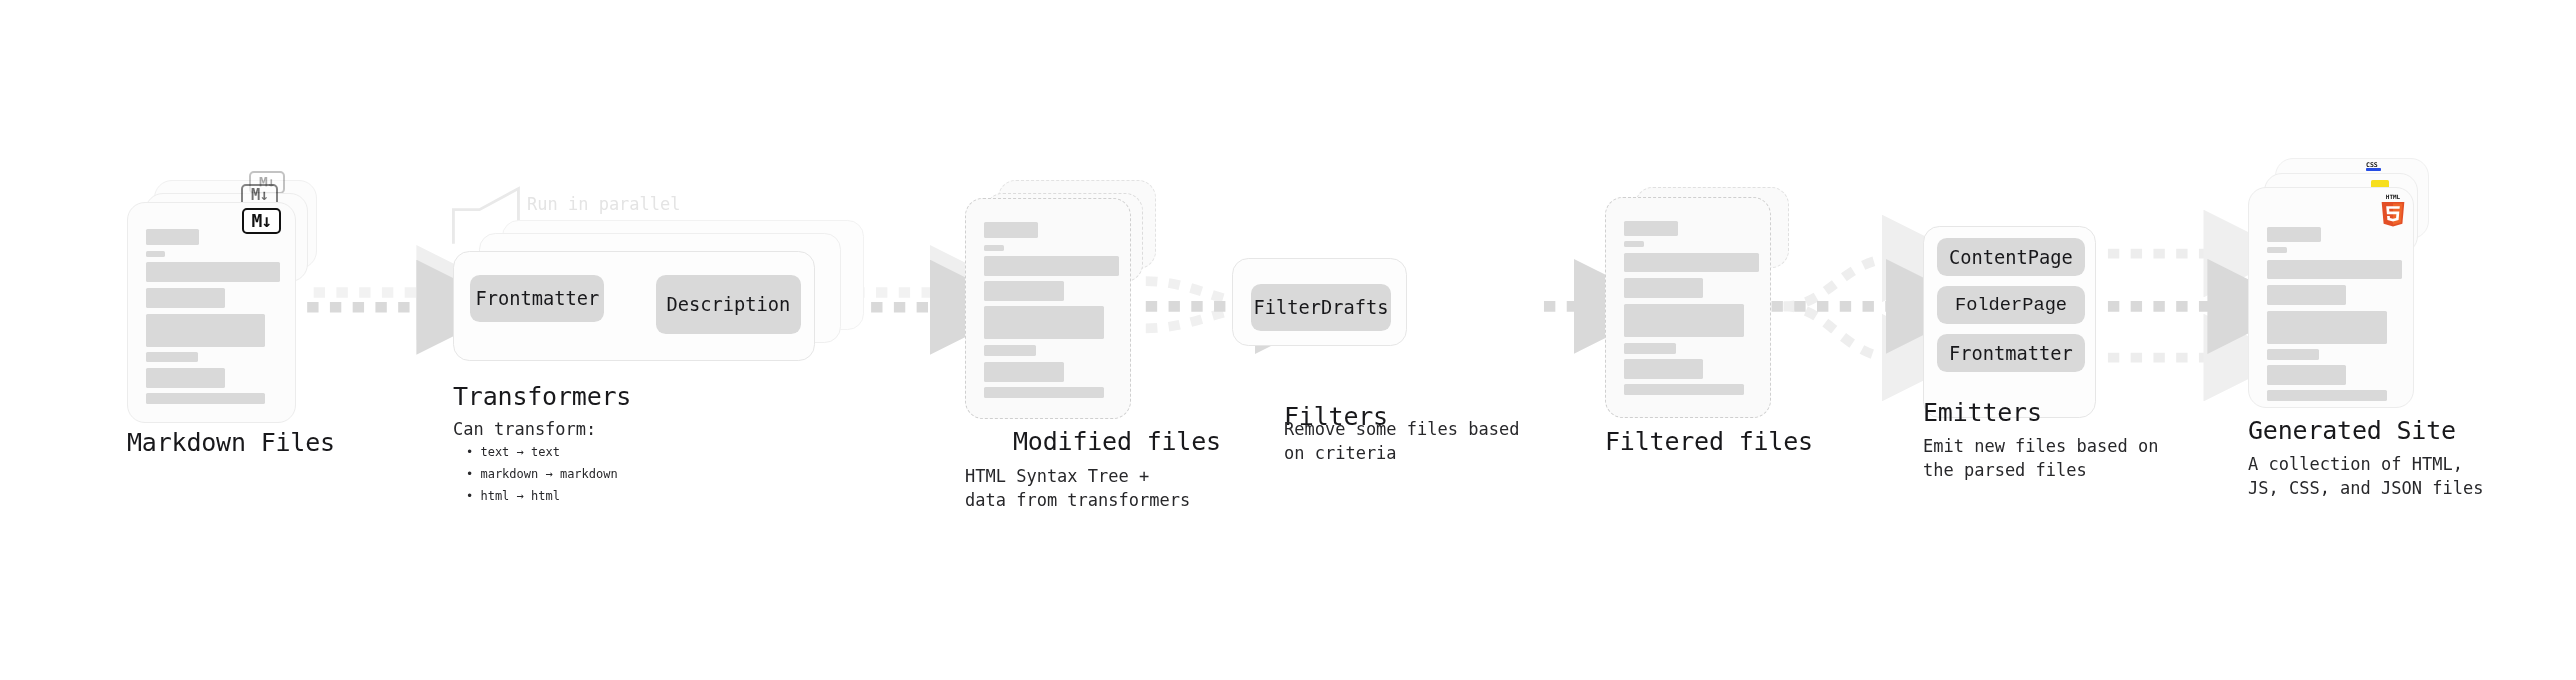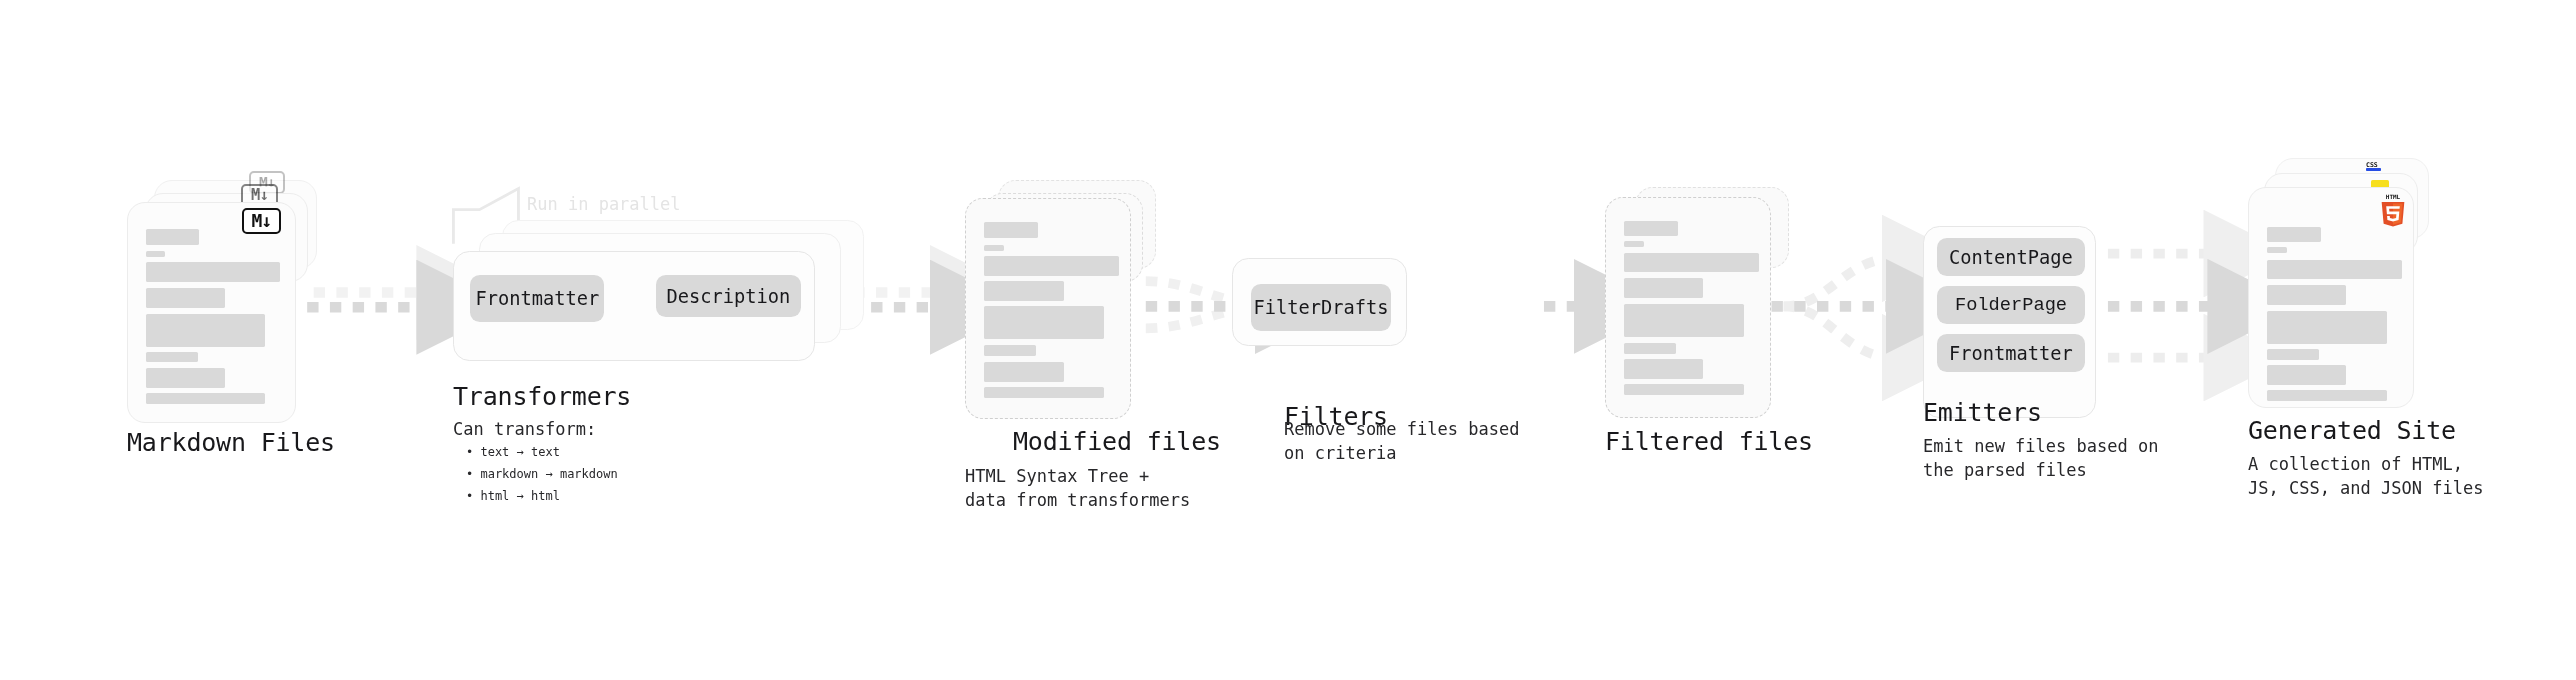--- a/index.html
+++ b/index.html
@@ -141,21 +141,21 @@
 
     <div class="groupbox" style="left:479px;top:233px;width:362px;height:110px;border-color:#efefef;">
       <div class="chip" style="left:16.3px;top:18px;width:124px;height:46px;background:#e4e4e4;"></div>
       <div class="chip" style="left:169px;top:18px;width:124px;height:46px;background:#e4e4e4;"></div>
     </div>
 
     <div class="groupbox" style="left:453px;top:251px;width:362px;height:110px;border-color:#e6e6e6;">
       <div class="chip" style="left:16.3px;top:23px;width:134px;height:47px;">
         <span>Frontmatter</span>
       </div>
-      <div class="chip" style="left:202px;top:23px;width:145px;height:42px;">
+      <div class="chip" style="left:202px;top:23px;width:145px;height:59px;">
         <span>Description</span>
       </div>
     </div>
 
     <div class="title" style="left:453px;top:382px;">Transformers</div>
     <div class="caption" style="left:453px;top:418px;">Can transform:</div>
     <div class="bullets" style="left:466px;top:441px;">• text → text</div>
     <div class="bullets" style="left:466px;top:463px;">• markdown → markdown</div>
     <div class="bullets" style="left:466px;top:485px;">• html → html</div>
   </div>

